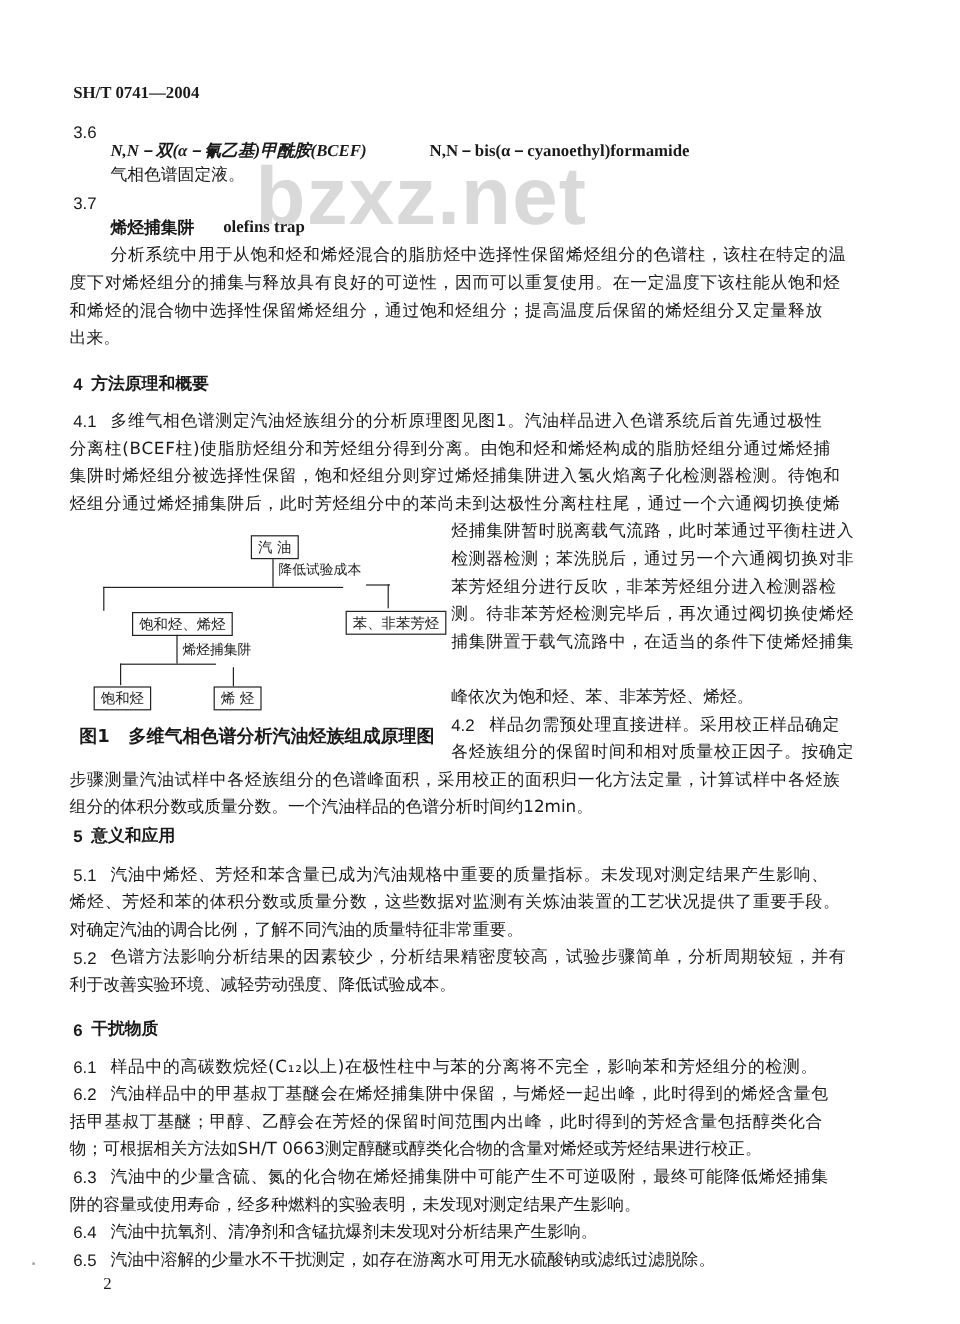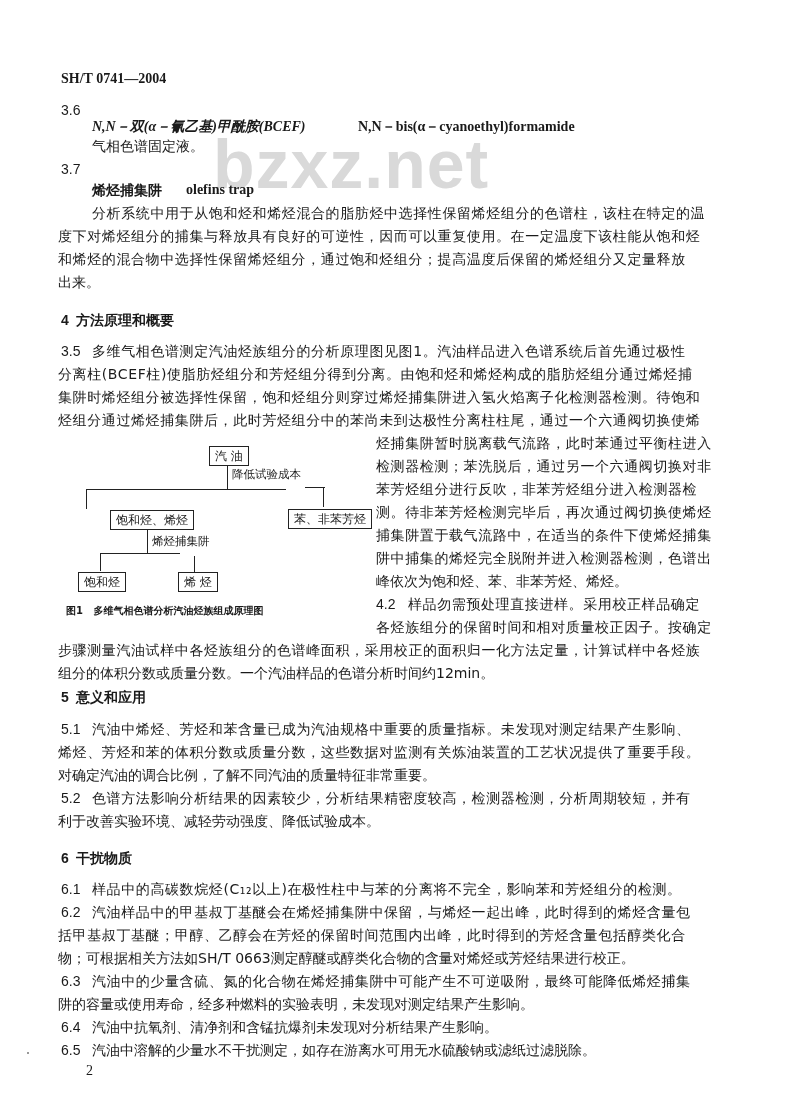--- a/index.html
+++ b/index.html
@@ -21,21 +21,21 @@
   .serif { font-family: "Liberation Serif", serif; }
   .heading { font-weight: bold; font-size: 14px; }
   .diagram { position: absolute; left: 60px; top: 430px; width: 310px; height: 170px; z-index: 1; }
   .box {
     position: absolute; border: 1.5px solid #222; border-top-width: 1px; font-size: 12px;
     line-height: 16px; padding: 1px 5px; white-space: nowrap; background: #fff;
   }
   .hl { position: absolute; height: 0; border-top: 1.5px solid #222; }
   .vl { position: absolute; width: 0; border-left: 1.5px solid #222; }
   .dlabel { position: absolute; font-size: 11.5px; white-space: nowrap; }
-  .caption { position: absolute; left: 66px; top: 604px; font-weight: bold; font-size: 10px; white-space: nowrap; z-index: 1; }
+  .caption { position: absolute; left: 66px; top: 604px; font-weight: bold; font-size: 15px; white-space: nowrap; z-index: 1; }
   .pagenum { position: absolute; left: 86px; top: 1063px; font-family: "Liberation Serif", serif; font-size: 14px; }
   .dot { position: absolute; left: 27px; top: 1052px; width: 2px; height: 2px; background: #999; }
 </style>
 </head>
 <body>
 
 <div class="page">
 
   <div class="watermark">bzxz.net</div>
 
@@ -50,32 +50,31 @@
   <div class="ln bold" style="left:92px;top:181px;">烯烃捕集阱</div>
   <div class="ln bold serif" style="left:186px;top:181px;">olefins trap</div>
   <div class="ln just" style="left:92px;top:204px;">分析系统中用于从饱和烃和烯烃混合的脂肪烃中选择性保留烯烃组分的色谱柱，该柱在特定的温</div>
   <div class="ln just" style="left:58px;top:227px;">度下对烯烃组分的捕集与释放具有良好的可逆性，因而可以重复使用。在一定温度下该柱能从饱和烃</div>
   <div class="ln just" style="left:58px;top:250px;">和烯烃的混合物中选择性保留烯烃组分，通过饱和烃组分；提高温度后保留的烯烃组分又定量释放</div>
   <div class="ln" style="left:58px;top:273px;">出来。</div>
 
   <div class="ln heading num" style="left:61px;top:311px;">4</div>
   <div class="ln heading" style="left:76px;top:311px;">方法原理和概要</div>
 
-  <div class="ln num" style="left:61px;top:342px;">3.5</div>
+  <div class="ln num" style="left:61px;top:342px;">4.1</div>
   <div class="ln just" style="left:92px;top:342px;">多维气相色谱测定汽油烃族组分的分析原理图见图1。汽油样品进入色谱系统后首先通过极性</div>
   <div class="ln just" style="left:58px;top:365px;">分离柱(BCEF柱)使脂肪烃组分和芳烃组分得到分离。由饱和烃和烯烃构成的脂肪烃组分通过烯烃捕</div>
   <div class="ln just" style="left:58px;top:388px;">集阱时烯烃组分被选择性保留，饱和烃组分则穿过烯烃捕集阱进入氢火焰离子化检测器检测。待饱和</div>
   <div class="ln just" style="left:58px;top:411px;">烃组分通过烯烃捕集阱后，此时芳烃组分中的苯尚未到达极性分离柱柱尾，通过一个六通阀切换使烯</div>
 
   <div class="ln just" style="left:376px;top:434px;">烃捕集阱暂时脱离载气流路，此时苯通过平衡柱进入</div>
   <div class="ln just" style="left:376px;top:457px;">检测器检测；苯洗脱后，通过另一个六通阀切换对非</div>
   <div class="ln just" style="left:376px;top:480px;">苯芳烃组分进行反吹，非苯芳烃组分进入检测器检</div>
   <div class="ln just" style="left:376px;top:503px;">测。待非苯芳烃检测完毕后，再次通过阀切换使烯烃</div>
   <div class="ln just" style="left:376px;top:526px;">捕集阱置于载气流路中，在适当的条件下使烯烃捕集</div>
-  <div class="ln just" style="left:376px;top:549px;">阱中捕集的烯烃完全脱附并进入检测器检测，色谱出</div>
   <div class="ln" style="left:376px;top:572px;">峰依次为饱和烃、苯、非苯芳烃、烯烃。</div>
 
   <div class="ln num" style="left:376px;top:595px;">4.2</div>
   <div class="ln just" style="left:408px;top:595px;">样品勿需预处理直接进样。采用校正样品确定</div>
   <div class="ln just" style="left:376px;top:618px;">各烃族组分的保留时间和相对质量校正因子。按确定</div>
   <div class="ln just" style="left:58px;top:641px;">步骤测量汽油试样中各烃族组分的色谱峰面积，采用校正的面积归一化方法定量，计算试样中各烃族</div>
   <div class="ln" style="left:58px;top:664px;">组分的体积分数或质量分数。一个汽油样品的色谱分析时间约12min。</div>
 
   <div class="diagram">
     <div class="box" style="left:149px;top:16px;">汽 油</div>
@@ -103,21 +102,21 @@
 
   <div class="ln heading num" style="left:61px;top:688px;">5</div>
   <div class="ln heading" style="left:76px;top:688px;">意义和应用</div>
 
   <div class="ln num" style="left:61px;top:720px;">5.1</div>
   <div class="ln just" style="left:92px;top:720px;">汽油中烯烃、芳烃和苯含量已成为汽油规格中重要的质量指标。未发现对测定结果产生影响、</div>
   <div class="ln just" style="left:58px;top:743px;">烯烃、芳烃和苯的体积分数或质量分数，这些数据对监测有关炼油装置的工艺状况提供了重要手段。</div>
   <div class="ln" style="left:58px;top:766px;">对确定汽油的调合比例，了解不同汽油的质量特征非常重要。</div>
 
   <div class="ln num" style="left:61px;top:789px;">5.2</div>
-  <div class="ln just" style="left:92px;top:789px;">色谱方法影响分析结果的因素较少，分析结果精密度较高，检测器检测，分析周期较短，并有</div>
+  <div class="ln just" style="left:92px;top:789px;">色谱方法影响分析结果的因素较少，分析结果精密度较高，试验步骤简单，分析周期较短，并有</div>
   <div class="ln" style="left:58px;top:812px;">利于改善实验环境、减轻劳动强度、降低试验成本。</div>
 
   <div class="ln heading num" style="left:61px;top:849px;">6</div>
   <div class="ln heading" style="left:76px;top:849px;">干扰物质</div>
 
   <div class="ln num" style="left:61px;top:880px;">6.1</div>
   <div class="ln just" style="left:92px;top:880px;">样品中的高碳数烷烃(C₁₂以上)在极性柱中与苯的分离将不完全，影响苯和芳烃组分的检测。</div>
 
   <div class="ln num" style="left:61px;top:903px;">6.2</div>
   <div class="ln just" style="left:92px;top:903px;">汽油样品中的甲基叔丁基醚会在烯烃捕集阱中保留，与烯烃一起出峰，此时得到的烯烃含量包</div>

